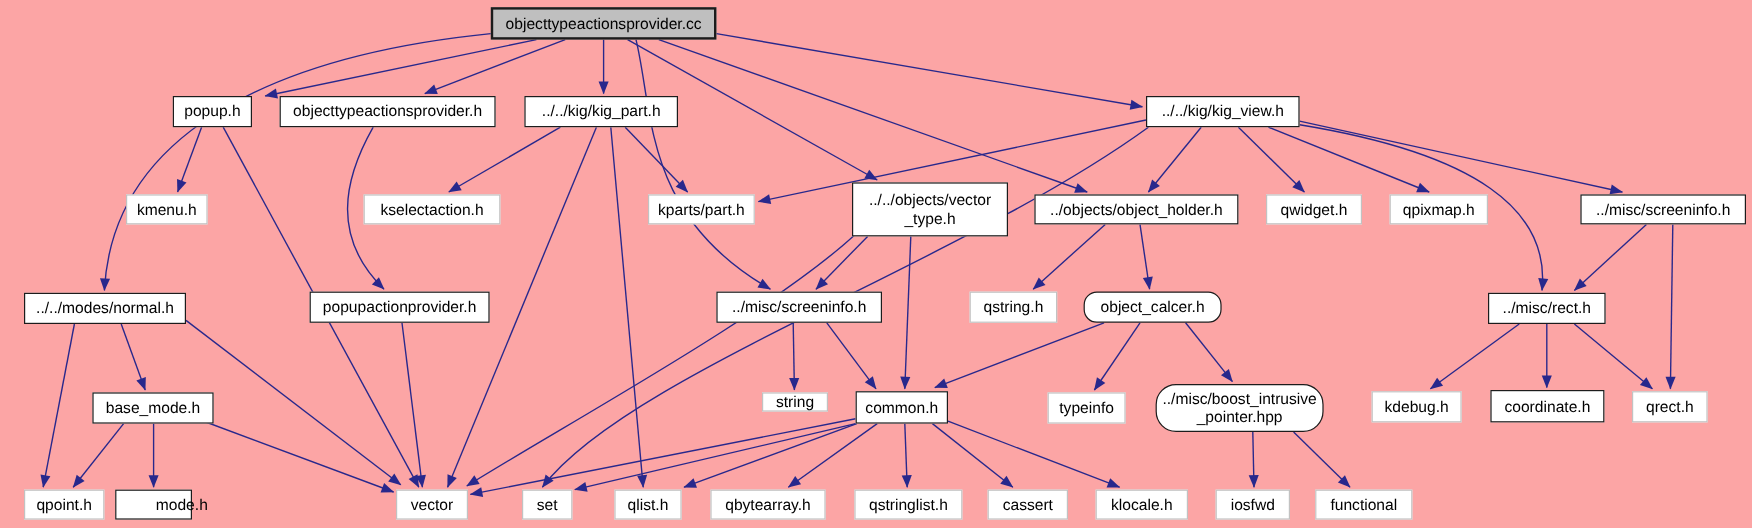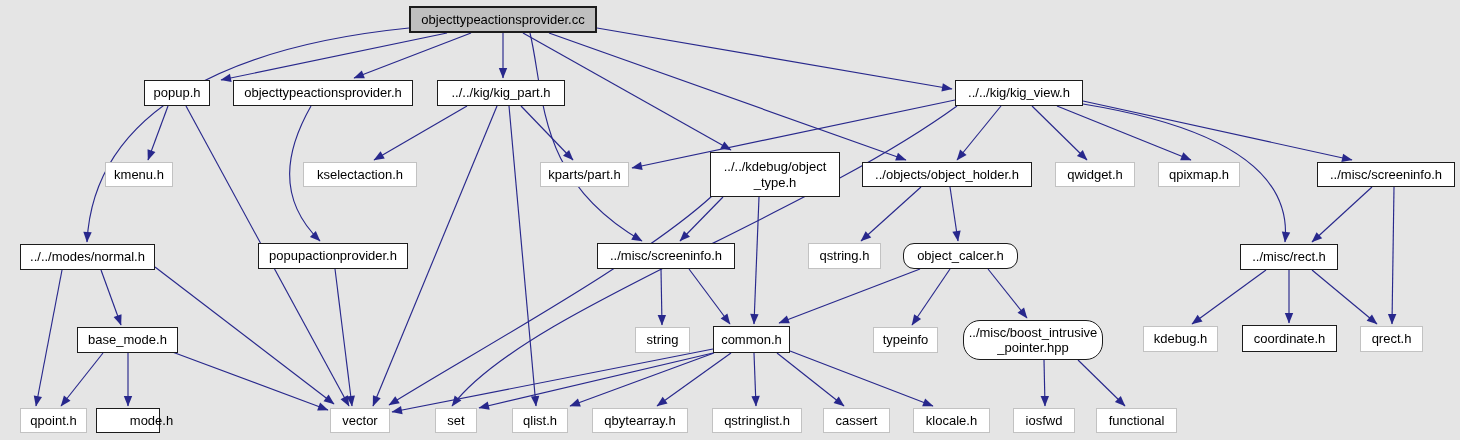--- a/index.html
+++ b/index.html
@@ -29,21 +29,21 @@
   .node.internal{border:1px solid var(--int-border);}
   .node.root{
     border:2px solid var(--int-border);
     background:var(--root-fill);
   }
   .node .lbl{white-space:pre-line;pointer-events:none;}
 </style>
 </head>
 <body>
 
-<div id="stage" style="--edge-color: #28288c; --int-border: #1c1c1c; --ext-border: #c2c2c2; --root-fill: #bfbfbf; --node-fill: #ffffff; --text-color: #000000; background: #e5e5e5;">
+<div id="stage" style="--edge-color: #28288c; --int-border: #1c1c1c; --ext-border: #c2c2c2; --root-fill: #bfbfbf; --node-fill: #ffffff; --text-color: #000000; background: #fca5a5;">
   <svg id="edge-layer" width="1460" height="440" viewBox="0 0 1460 440" xmlns="http://www.w3.org/2000/svg">
     <defs>
       <marker id="arrowhead" markerUnits="userSpaceOnUse" markerWidth="14" markerHeight="12" refX="10.5" refY="5" orient="auto">
         <path d="M0.5,0.8 L11,5 L0.5,9.2 Z" fill="#28288c"></path>
       </marker>
     </defs>
     <g id="edge-group">
         <path d="M447,33 L221,80" class="edge" marker-end="url(#arrowhead)"></path>
         <path d="M471,33 L354,78" class="edge" marker-end="url(#arrowhead)"></path>
         <path d="M503,33 L503,78" class="edge" marker-end="url(#arrowhead)"></path>
@@ -101,34 +101,34 @@
   </svg>
   <div id="node-layer">
       <div class="node root" style="left: 409px; top: 6px; width: 188px; height: 27px;"><span class="lbl">objecttypeactionsprovider.cc</span></div>
       <div class="node internal" style="left: 144px; top: 80px; width: 66px; height: 26px;"><span class="lbl">popup.h</span></div>
       <div class="node internal" style="left: 233px; top: 80px; width: 180px; height: 26px; align-items: center;"><span class="lbl">objecttypeactionsprovider.h</span></div>
       <div class="node internal" style="left: 437px; top: 80px; width: 128px; height: 26px;"><span class="lbl">../../kig/kig_part.h</span></div>
       <div class="node internal" style="left: 955px; top: 80px; width: 128px; height: 26px;"><span class="lbl">../../kig/kig_view.h</span></div>
       <div class="node external" style="left: 105px; top: 162px; width: 68px; height: 25px;"><span class="lbl">kmenu.h</span></div>
       <div class="node external" style="left: 303px; top: 162px; width: 114px; height: 25px;"><span class="lbl">kselectaction.h</span></div>
       <div class="node external" style="left: 540px; top: 162px; width: 89px; height: 25px;"><span class="lbl">kparts/part.h</span></div>
-      <div class="node internal" style="left: 710px; top: 152px; width: 130px; height: 45px;"><span class="lbl">../../kdebug/object
+      <div class="node internal" style="left: 710px; top: 152px; width: 130px; height: 45px;"><span class="lbl">../../objects/vector
 _type.h</span></div>
       <div class="node internal" style="left: 862px; top: 162px; width: 170px; height: 25px;"><span class="lbl">../objects/object_holder.h</span></div>
       <div class="node external" style="left: 1055px; top: 162px; width: 80px; height: 25px;"><span class="lbl">qwidget.h</span></div>
       <div class="node external" style="left: 1158px; top: 162px; width: 82px; height: 25px;"><span class="lbl">qpixmap.h</span></div>
       <div class="node internal" style="left: 1317px; top: 162px; width: 138px; height: 25px;"><span class="lbl">../misc/screeninfo.h</span></div>
       <div class="node internal" style="left: 20px; top: 244px; width: 135px; height: 26px;"><span class="lbl">../../modes/normal.h</span></div>
       <div class="node internal" style="left: 258px; top: 243px; width: 150px; height: 26px;"><span class="lbl">popupactionprovider.h</span></div>
       <div class="node internal" style="left: 597px; top: 243px; width: 138px; height: 26px;"><span class="lbl">../misc/screeninfo.h</span></div>
       <div class="node external" style="left: 808px; top: 243px; width: 73px; height: 26px;"><span class="lbl">qstring.h</span></div>
       <div class="node internal" style="left: 903px; top: 243px; width: 115px; height: 26px; border-radius: 11px;"><span class="lbl">object_calcer.h</span></div>
       <div class="node internal" style="left: 1240px; top: 244px; width: 98px; height: 26px;"><span class="lbl">../misc/rect.h</span></div>
       <div class="node internal" style="left: 77px; top: 327px; width: 101px; height: 26px;"><span class="lbl">base_mode.h</span></div>
-      <div class="node external" style="left: 635px; top: 327px; width: 55px; height: 26px;"><span class="lbl">string</span></div>
+      <div class="node external" style="left: 635px; top: 327px; width: 55px; height: 16px;"><span class="lbl">string</span></div>
       <div class="node internal" style="left: 713px; top: 326px; width: 77px; height: 27px;"><span class="lbl">common.h</span></div>
       <div class="node external" style="left: 873px; top: 327px; width: 65px; height: 26px;"><span class="lbl">typeinfo</span></div>
       <div class="node internal" style="left: 963px; top: 320px; width: 140px; height: 40px; border-radius: 17px;"><span class="lbl">../misc/boost_intrusive
 _pointer.hpp</span></div>
       <div class="node external" style="left: 1143px; top: 326px; width: 75px; height: 26px;"><span class="lbl">kdebug.h</span></div>
       <div class="node internal" style="left: 1242px; top: 325px; width: 95px; height: 27px;"><span class="lbl">coordinate.h</span></div>
       <div class="node external" style="left: 1360px; top: 326px; width: 63px; height: 26px;"><span class="lbl">qrect.h</span></div>
       <div class="node external" style="left: 8px; top: 408px; width: 67px; height: 25px; margin-left: 12px;"><span class="lbl">qpoint.h</span></div>
       <div class="node internal" style="left: 96px; top: 408px; width: 64px; height: 25px; padding-left: 47px;"><span class="lbl">mode.h</span></div>
       <div class="node external" style="left: 330px; top: 408px; width: 60px; height: 25px;"><span class="lbl">vector</span></div>

